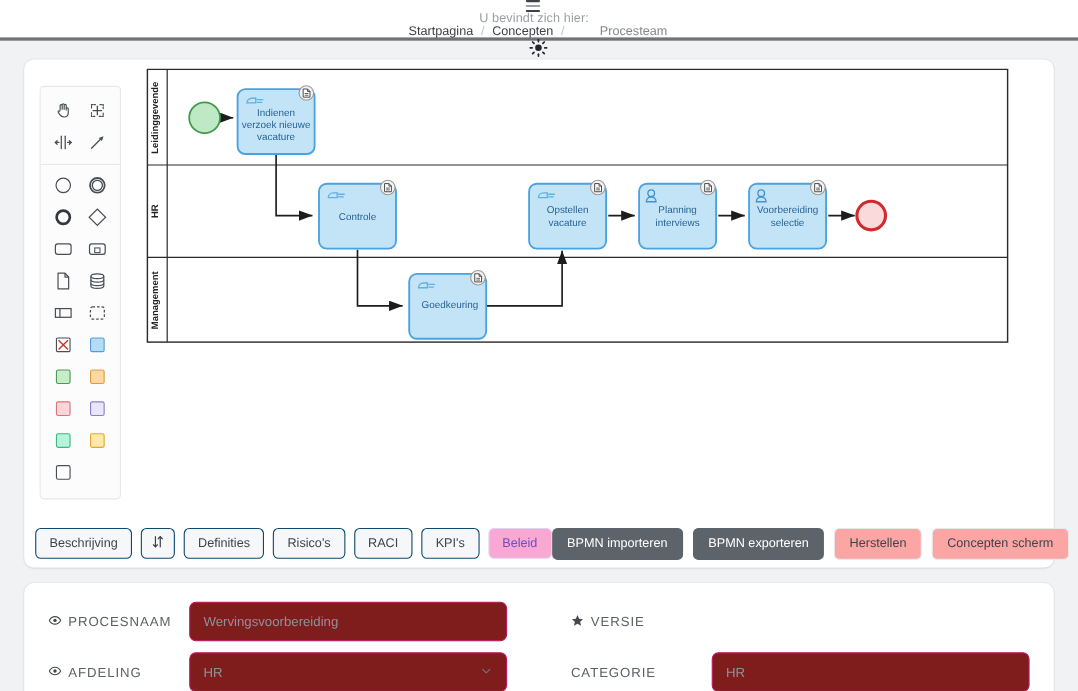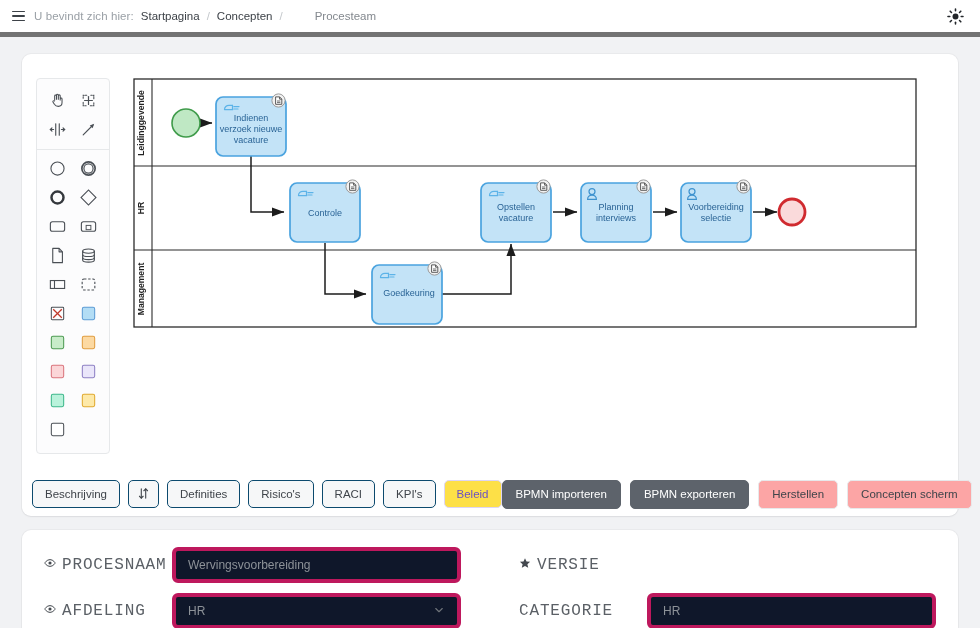--- a/index.html
+++ b/index.html
@@ -10,21 +10,22 @@
     font-family: "Liberation Sans", sans-serif;
     overflow: hidden;
   }
 
   
   .topbar {
     height: 37px; width: 100%;
     background: #ffffff;
     display: flex; align-items: center;
     padding: 0 14px 0 12px;
-    border-bottom: 5px solid #737373;
+    border-bottom: 3px solid #737373;
+    flex-direction: column;
   }
   .hamburger { width: 13px; height: 11px; margin-right: 9px; position: relative; flex: 0 0 auto; }
   .hamburger i { position: absolute; left: 0; width: 13px; height: 1.6px; background: #3d4248; border-radius: 1px; }
   .hamburger i:nth-child(1) { top: 0; }
   .hamburger i:nth-child(2) { top: 4.6px; }
   .hamburger i:nth-child(3) { top: 9.2px; }
   .crumb-lead { font-size: 11.5px; color: #9aa0a6; margin-right: 7px; letter-spacing: .1px;}
   .crumb { font-size: 11.5px; color: #40454b; }
   .crumb.link { color: #3d4248; }
   .crumb.cur { color: #83888e; padding-left: 25px; }
@@ -52,42 +53,42 @@
   .pal-group { padding: 4px 0 5px 0; }
   .pal-group + .pal-group { border-top: 1px solid #e6e8ea; }
   .pal-row { display: flex; justify-content: center; gap: 8px; padding: 3px 0; }
   .pal-cell {
     width: 23px; height: 23px; display: flex; align-items: center; justify-content: center;
     cursor: pointer;
   }
 
   
   .canvas {
-    position: absolute; left: 98px; top: 24px;
+    position: absolute; left: 98px; top: 8px;
     width: 822px; height: 414px;
     overflow: hidden;
   }
 
   
   .tabrow {
     position: absolute; left: 22px; top: 474px;
     width: 936px; height: 40px;
     display: flex; align-items: center;
     padding: 0 10px;
   }
   .tabs { display: flex; align-items: center; gap: 8px; }
   .tab {
     height: 28px; padding: 0 12px;
     display: flex; align-items: center; justify-content: center;
     font-size: 11.5px; color: #3f444a;
     background: #f6f7f8; border: 1px solid #0c4a6e;
     border-radius: 5px; cursor: pointer; white-space: nowrap;
   }
   .tab.icon-only { padding: 0 9px; }
-  .tab.active { background: #fde047; border-color: #ddd5f4; color: #6b4fc4; }
+  .tab.active { background: #f9a8d4; border-color: #ddd5f4; color: #6b4fc4; }
   .act-group { display: flex; align-items: center; gap: 9px; margin-left: auto; }
   .btn {
     height: 29px; padding: 0 13px;
     display: flex; align-items: center; justify-content: center;
     font-size: 11.5px; border-radius: 5px; cursor: pointer; white-space: nowrap;
   }
   .btn.dark { background: #5d636b; color: #fff; border: 1px solid #5d636b; }
   .btn.light { background: #fca5a5; color: #3f444a; border: 1px solid #e7e9eb; }
 
   
@@ -98,27 +99,27 @@
     box-shadow: 0 1px 2px rgba(16,24,40,.06), 0 0 0 1px rgba(16,24,40,.035);
     padding: 16px 22px 0 22px;
     display: grid;
     grid-template-columns: 1fr 1fr;
     column-gap: 58px; row-gap: 8px;
     align-content: start;
   }
   .field { display: flex; align-items: center; height: 38px; }
   .flabel {
     width: 128px; flex: 0 0 128px;
-    font-size: 16px; letter-spacing: .85px;
+    font-size: 12px; letter-spacing: .85px;
     color: #5b6views; color: #5b6066; text-transform: uppercase;
-    display: flex; align-items: center; gap: 6px; font-family: Liberation Mono, monospace;
+    display: flex; align-items: center; gap: 6px;
   }
   .fctl {
     flex: 1 1 auto; height: 36px;
-    background: #0f172a; border: 4px solid #be185d; border-radius: 6px;
+    background: #7f1d1d; border: 1px solid #be185d; border-radius: 6px;
     display: flex; align-items: center; padding: 0 12px;
     font-size: 12px; color: #8d9298;
   }
   .fctl.sel { justify-content: space-between; }
   .chev { color: #6f747a; font-size: 11px; }
 </style>
 </head>
 <body>
 
 <div class="topbar">

